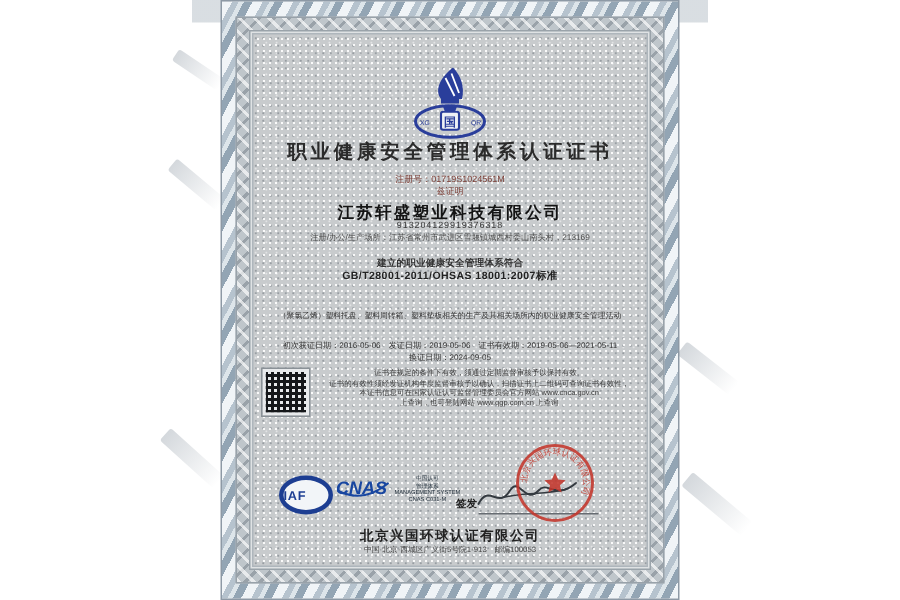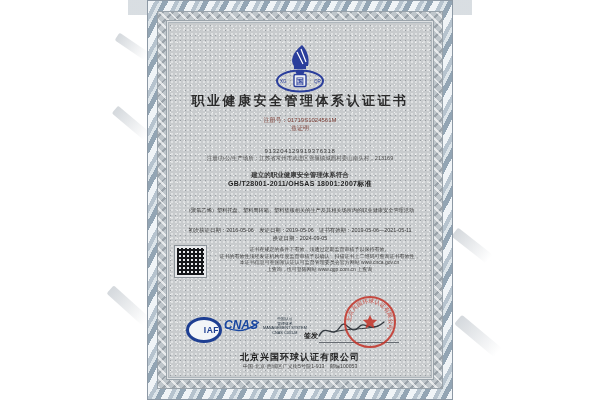--- a/index.html
+++ b/index.html
@@ -64,21 +64,21 @@
   .qr{left:9px !important;right:auto !important;top:226px;width:27px;height:27px;
     background:
       repeating-linear-gradient(0deg,#15171a 0 2px,transparent 2px 4px),
       repeating-linear-gradient(90deg,#15171a 0 2px,#e8eaec 2px 4px);
     border:2px solid #e8eaec;outline:1px solid #8a9197;}
   .disclaimer{left:44px !important;right:5px !important;top:226px;text-align:left;
     font-size:5px;line-height:6.6px;color:#3c3c3c;}
 
   .iaf{left:20px !important;right:auto !important;top:297px;width:30px;height:20px;
     border-radius:50%;border:3px solid #1d3e92;background:#f2f5f8;
-    display:flex;align-items:center;justify-content:flex-end;
+    display:flex;align-items:center;justify-content:flex-start;
     font-size:8.5px;font-weight:bold;color:#1d3e92;letter-spacing:.5px;}
   .cnas{left:56px !important;right:auto !important;top:294px;width:40px;}
   .cnas-lines{left:97px !important;right:auto !important;top:297px;text-align:left;
     font-size:3.8px;line-height:4.6px;color:#23303c;}
   .sign-label{left:138px !important;right:auto !important;top:311px;font-size:7px;font-weight:bold;color:#222;}
   .sign-line{left:153px !important;right:auto !important;top:308px;width:80px;height:14px;border-bottom:1px solid #676c72;}
   .signature{left:148px !important;right:auto !important;top:294px;}
   .seal{left:176px !important;right:auto !important;top:274px;}
   .issuer{top:331px;font-size:9px;font-weight:bold;letter-spacing:1px;color:#222;}
   .issuer-addr{top:343px;font-size:5.2px;color:#454545;}
@@ -112,20 +112,21 @@
           </svg>
         </div>
 
         <div class="title">职业健康安全管理体系认证证书</div>
 
         <div class="reg">
           <div>注册号：01719S1024561M</div>
           <div>兹证明</div>
         </div>
 
+        <div class="company">江苏轩盛塑业科技有限公司</div>
         <div class="code">913204129919376318</div>
         <div class="addr">注册/办公/生产场所：江苏省常州市武进区雪堰镇城西村委山南头村，213169</div>
 
         <div class="conform">建立的职业健康安全管理体系符合</div>
         <div class="standard">GB/T28001-2011/OHSAS 18001:2007标准</div>
 
         <div class="scope">（聚氯乙烯）塑料托盘、塑料周转箱、塑料垫板相关的生产及其相关场所内的职业健康安全管理活动</div>
 
         <div class="dates1">初次获证日期：2016-05-06　发证日期：2019-05-06　证书有效期：2019-05-06—2021-05-11</div>
         <div class="dates2">换证日期：2024-09-05</div>

